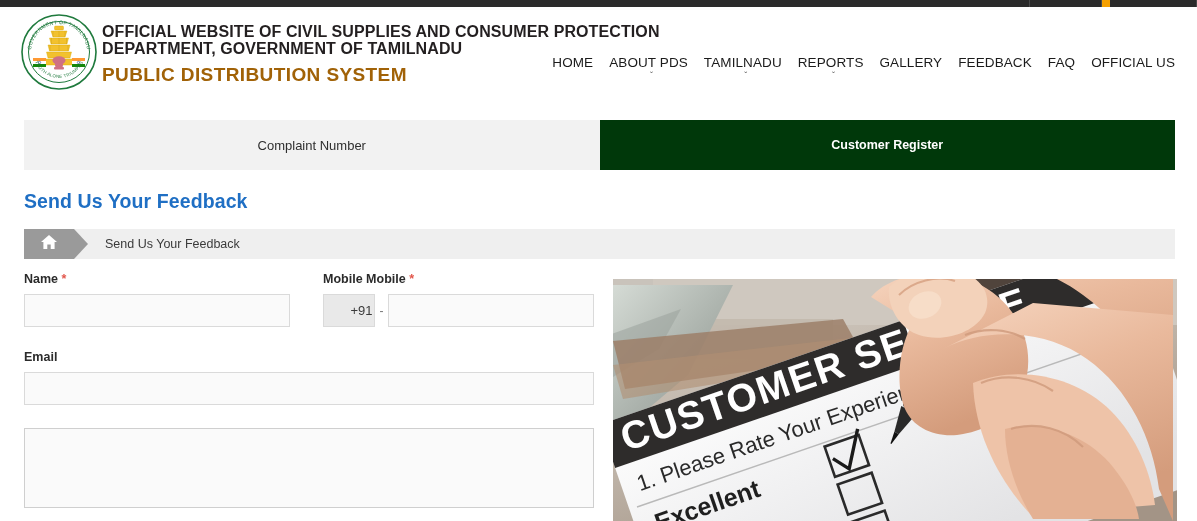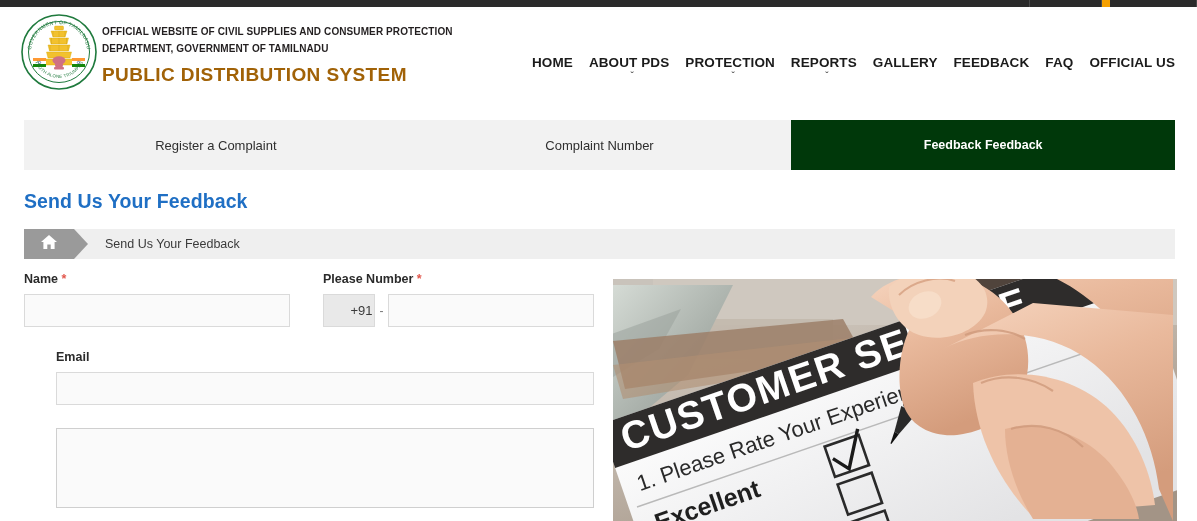--- a/index.html
+++ b/index.html
@@ -27,21 +27,21 @@
     background: #ffffff;
   }
   #emblem-wrap {
     position: absolute; left: 20px; top: 6px;
     width: 78px; height: 78px;
   }
   #header-text {
     position: absolute; left: 102px; top: 16px;
   }
   .header-line {
-    font-size: 10px; font-weight: bold; color: #231f20;
+    font-size: 16px; font-weight: bold; color: #231f20;
     letter-spacing: .1px; line-height: 17px;
     text-transform: uppercase;
     font-family: "Liberation Sans", sans-serif;
   }
   #pds-title {
     margin-top: 7px;
     font-size: 19px; font-weight: bold; color: #a16207;
     letter-spacing: .4px;
     font-family: "Liberation Sans", sans-serif;
   }
@@ -53,21 +53,20 @@
   }
   .nav-item {
     position: relative;
     padding: 0 8px;
     font-size: 13.5px; color: #1b1b1b;
     letter-spacing: .1px;
     cursor: pointer;
     text-align: right;
     white-space: nowrap;
     line-height: 16px;
-    font-weight: bold;
   }
   .nav-caret {
     display: block;
     margin: 1px auto 0;
     width: 9px; height: 6px;
     color: #555;
     font-size: 9px; line-height: 6px;
   }
 
   
@@ -162,21 +161,21 @@
     border: 1px solid #dadada;
     width: 52px; height: 33px;
     display: flex; align-items: center; justify-content: center;
     font-size: 13px; color: #3a3a3a;
     flex: none;
     padding-left: 25px;
   }
   .dash { width: 13px; text-align: center; color: #777; font-size: 12px; flex: none; }
   .mobile-input { flex: 1 1 auto; }
 
-  .field-block { margin-top: 23px; margin-left: 32px; }
+  .field-block { margin-top: 23px; }
   #email-block { margin-top: 23px; }
   #feedback-block { margin-top: 23px; }
 
   
   #feedback-photo {
     position: absolute; left: 613px; top: 279px;
     width: 564px; height: 242px;
     overflow: hidden;
     background: #cfcfcf;
   }
@@ -256,21 +255,21 @@
 
   <div id="main-nav">
     <div class="nav-item">
       <span>HOME</span>
     </div>
     <div class="nav-item">
       <span>ABOUT PDS</span>
       <span class="nav-caret">ˇ</span>
     </div>
     <div class="nav-item">
-      <span>PROTECTION</span>
+      <span>TAMILNADU</span>
       <span class="nav-caret">ˇ</span>
     </div>
     <div class="nav-item">
       <span>REPORTS</span>
       <span class="nav-caret">ˇ</span>
     </div>
     <div class="nav-item">
       <span>GALLERY</span>
     </div>
     <div class="nav-item">
@@ -280,27 +279,24 @@
       <span>FAQ</span>
     </div>
     <div class="nav-item">
       <span>OFFICIAL US</span>
     </div>
   </div>
 </div>
 
 <div id="tab-bar">
   <div class="tab">
-    <span>Register a Complaint</span>
-  </div>
-  <div class="tab">
     <span>Complaint Number</span>
   </div>
   <div class="tab active">
-    <span>Feedback Feedback</span>
+    <span>Customer Register</span>
   </div>
 </div>
 
 <h1 id="page-title">Send Us Your Feedback</h1>
 
 <div id="breadcrumb">
   <div id="breadcrumb-home">
     <span>
       <svg width="18" height="16" viewBox="0 0 18 16">
         <path d="M9 1 L17 8 L14.6 8 L14.6 15 L10.7 15 L10.7 10.4 L7.3 10.4 L7.3 15 L3.4 15 L3.4 8 L1 8 Z" fill="#ffffff"></path>
@@ -317,21 +313,21 @@
     <div class="col-name">
       <label class="field-label">
         <span>Name</span>
         <span class="req">*</span>
       </label>
       <input class="text-input" type="text" placeholder="" style="">
     </div>
 
     <div class="col-mobile">
       <label class="field-label">
-        <span>Please Number</span>
+        <span>Mobile Mobile</span>
         <span class="req">*</span>
       </label>
       <div class="mobile-group">
         <div class="cc-box">+91</div>
         <div class="dash">-</div>
         <input class="text-input mobile-input" type="text" placeholder="" style="">
       </div>
     </div>
 
   </div>

